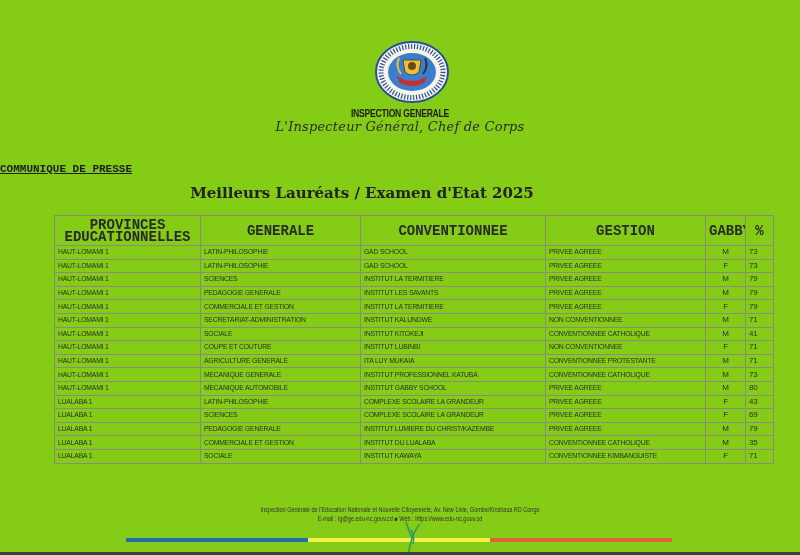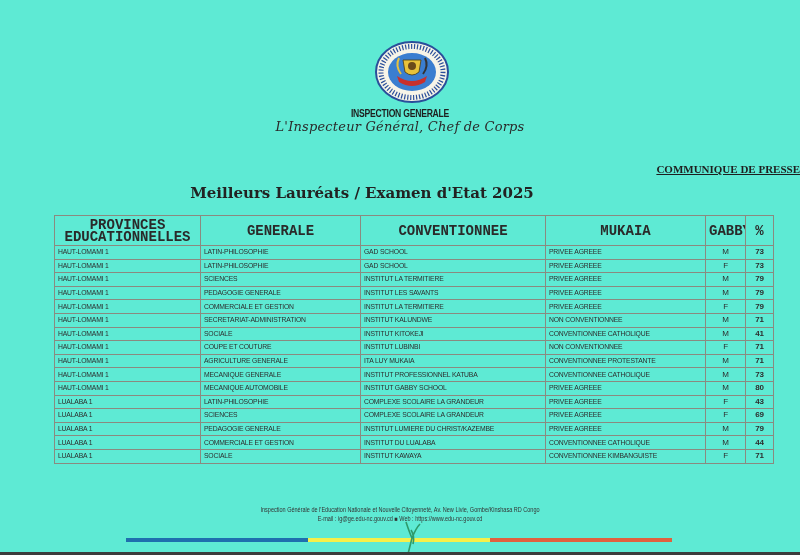--- a/index.html
+++ b/index.html
@@ -3,39 +3,39 @@
 <meta charset="utf-8">
 <style>
   html, body { margin: 0; padding: 0; }
   body {
     width: 800px; height: 555px; overflow: hidden;
     background: #fbfaf0;
     font-family: "Liberation Sans", sans-serif;
     color: #2a2a2a;
     position: relative;
   }
-  .page { position: absolute; left: 0; top: 0; width: 800px; height: 555px; background: #5eead4; }
+  .page { position: absolute; left: 0; top: 0; width: 800px; height: 555px; background: #84cc16; }
 
   
   .emblem {
     position: absolute; left: 373px; top: 40px; width: 78px; height: 64px;
   }
   .org-title {
     position: absolute; left: 0; width: 800px; top: 107px; text-align: center;
     font-family: "Liberation Sans", sans-serif; font-weight: bold; font-size: 10.5px;
     letter-spacing: -0.3px; transform: scaleX(0.82); color: #1e1e1e;
   }
   .org-subtitle {
     position: absolute; left: 0; width: 800px; top: 119px; text-align: center;
     font-family: "DejaVu Serif", serif; font-style: italic; font-size: 13px; color: #2b2b2b;
     letter-spacing: 0.2px;
   }
   .press-title {
-    position: absolute; left: 0; width: 800px; top: 163px; text-align: right;
-    font-family: Liberation Serif, serif; font-weight: bold; font-size: 11px;
+    position: absolute; left: 0; width: 800px; top: 163px; text-align: left;
+    font-family: Liberation Mono, monospace; font-weight: bold; font-size: 11px;
     text-decoration: underline; color: #1e1e1e;
   }
   .doc-title {
     position: absolute; left: 0; width: 724px; top: 184px; text-align: center;
     font-family: "DejaVu Serif", serif; font-weight: bold; font-size: 15px; color: #222;
   }
 
   
   .results-table {
     position: absolute; left: 54px; top: 215px;
@@ -52,21 +52,21 @@
     font-family: Liberation Mono, monospace; font-weight: bold; font-size: 14px;
     color: #2a2a2a; text-align: center; line-height: 12px;
   }
   .results-table td {
     height: 12.6px;
     font-family: "Liberation Sans", sans-serif; font-size: 8px;
     color: #2d2d2d; line-height: 12px;
     letter-spacing: -0.2px;
   }
   .results-table td.center { text-align: center; }
-  .results-table td.score { text-align: center; font-weight: bold; }
+  .results-table td.score { text-align: left; font-weight: normal; }
   .cond { display: inline-block; transform: scaleX(0.85); transform-origin: left center; }
 
   
   .footer-line1 {
     position: absolute; left: 0; width: 800px; top: 506px; text-align: center;
     font-size: 6.5px; color: #333; transform: scaleX(0.85);
   }
   .footer-line2 {
     position: absolute; left: 0; width: 800px; top: 515px; text-align: center;
     font-size: 6.5px; color: #333; transform: scaleX(0.85);
@@ -110,21 +110,21 @@
         <col style="width:28px">
     </colgroup>
     <thead>
       <tr>
         <th>
           <div>PROVINCES</div>
           <div>EDUCATIONNELLES</div>
         </th>
         <th>GENERALE</th>
         <th>CONVENTIONNEE</th>
-        <th>MUKAIA</th>
+        <th>GESTION</th>
         <th>GABBY</th>
         <th>%</th>
       </tr>
     </thead>
     <tbody id="table-body">
         <tr>
           <td><span class="cond">HAUT-LOMAMI 1</span></td>
           <td><span class="cond">LATIN-PHILOSOPHIE</span></td>
           <td><span class="cond">GAD SCHOOL</span></td>
           <td><span class="cond">PRIVEE AGREEE</span></td>
@@ -234,21 +234,21 @@
           <td><span class="cond">PRIVEE AGREEE</span></td>
           <td class="center">M</td>
           <td class="score">79</td>
         </tr>
         <tr>
           <td><span class="cond">LUALABA 1</span></td>
           <td><span class="cond">COMMERCIALE ET GESTION</span></td>
           <td><span class="cond">INSTITUT DU LUALABA</span></td>
           <td><span class="cond">CONVENTIONNEE CATHOLIQUE</span></td>
           <td class="center">M</td>
-          <td class="score">44</td>
+          <td class="score">35</td>
         </tr>
         <tr>
           <td><span class="cond">LUALABA 1</span></td>
           <td><span class="cond">SOCIALE</span></td>
           <td><span class="cond">INSTITUT KAWAYA</span></td>
           <td><span class="cond">CONVENTIONNEE KIMBANGUISTE</span></td>
           <td class="center">F</td>
           <td class="score">71</td>
         </tr>
       </tbody>

